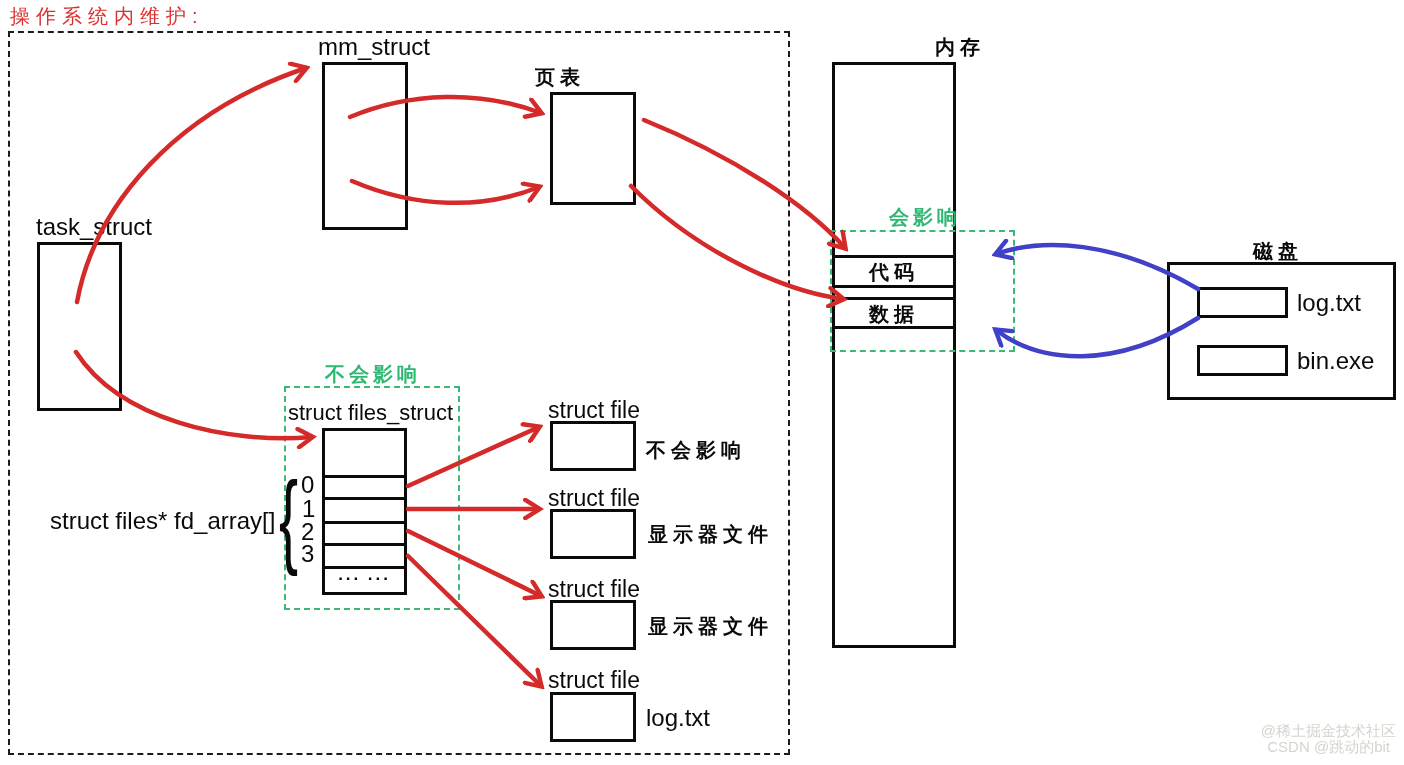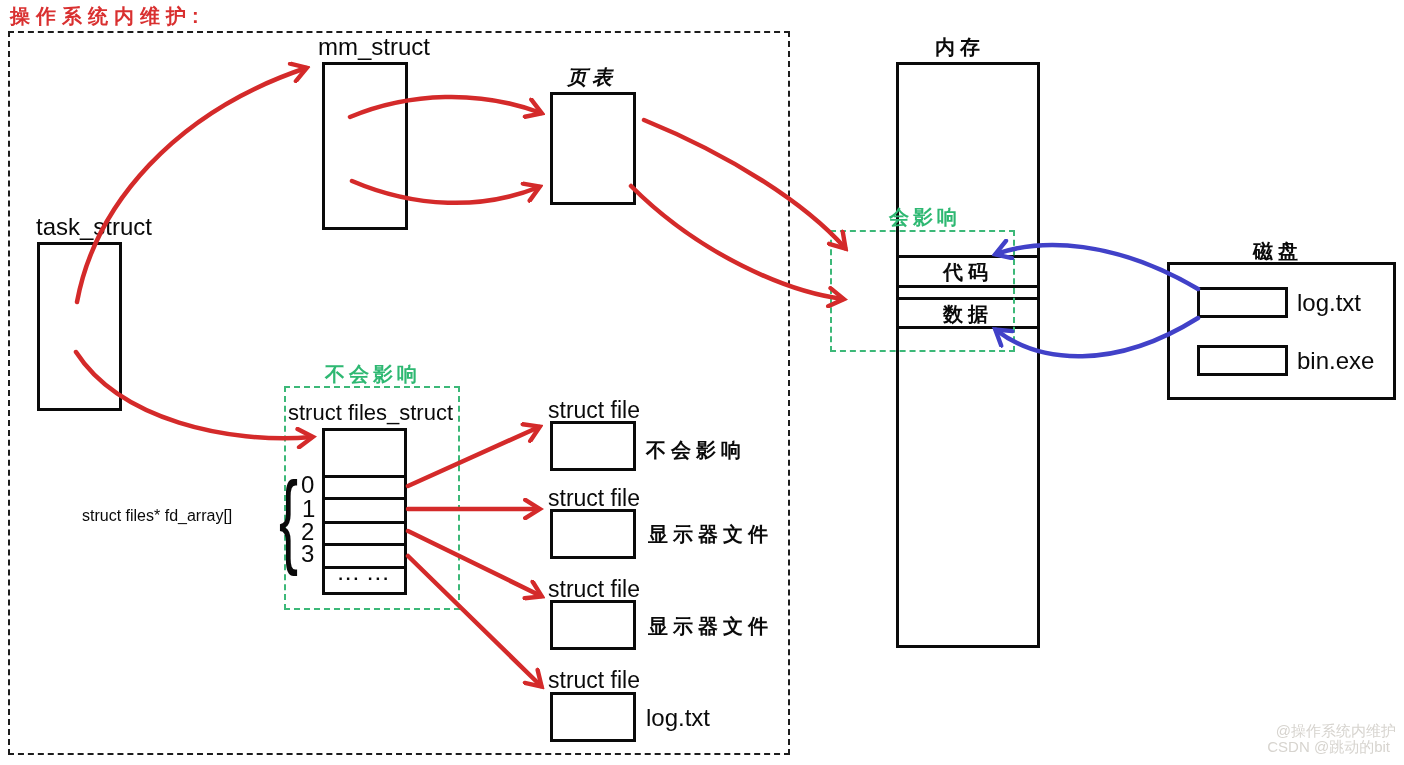--- a/index.html
+++ b/index.html
@@ -8,21 +8,21 @@
     font-family:"Liberation Sans","DejaVu Sans",sans-serif;color:#0a0a0a;
   }
   .abs{position:absolute;}
   .box{position:absolute;border:3px solid #0a0a0a;box-sizing:border-box;background:transparent;}
   .dashed-outer{position:absolute;border:2px dashed #1c1c1c;box-sizing:border-box;}
   .dashed-green{position:absolute;border:2px dashed #3cb878;box-sizing:border-box;}
   .lat{font-size:23px;white-space:nowrap;}
   .lat-lg{font-size:24px;white-space:nowrap;}
   .cjk{font-size:20px;font-weight:600;letter-spacing:5px;white-space:nowrap;}
   .cjk-green{font-size:20px;font-weight:600;letter-spacing:4px;color:#2eb872;white-space:nowrap;}
-  .title-red{font-size:20px;font-weight:700;letter-spacing:6px;color:#d93030;white-space:nowrap;}
+  .title-red{font-size:20px;font-weight:400;letter-spacing:6px;color:#d93030;white-space:nowrap;}
   .hline{position:absolute;left:0;right:0;height:3px;background:#0a0a0a;}
   .mem-seg{position:absolute;left:0;right:0;text-align:center;}
   .digit{position:absolute;font-size:24px;line-height:22px;}
   .brace{position:absolute;font-size:104px;line-height:96px;font-weight:400;transform:scaleX(.55);transform-origin:left center;color:#0a0a0a;}
   .ellipsis{position:absolute;left:0;right:0;text-align:center;font-size:17px;letter-spacing:2px;font-weight:700;}
   svg.arrows{position:absolute;left:0;top:0;pointer-events:none;}
   .wm{position:absolute;color:#d7d4cf;font-size:15px;white-space:nowrap;text-align:right;}
 </style>
 </head>
 <body>
@@ -30,21 +30,21 @@
 <div class="abs title-red" style="left:10px;top:3px;">操作系统内维护:</div>
 
 <div class="dashed-outer" style="left:8px;top:31px;width:782px;height:724px;"></div>
 
 <div class="abs lat-lg" style="left:36px;top:213px;text-align:center;">task_struct</div>
 <div class="box" style="left:37px;top:242px;width:85px;height:169px;"></div>
 
 <div class="abs lat-lg" style="left:318px;top:33px;">mm_struct</div>
 <div class="box" style="left:322px;top:62px;width:86px;height:168px;"></div>
 
-<div class="abs cjk" style="left:567px;top:64px;font-style:italic;">页表</div>
+<div class="abs cjk" style="left:535px;top:64px;">页表</div>
 <div class="box" style="left:550px;top:92px;width:86px;height:113px;"></div>
 
 <div class="abs cjk-green" style="left:325px;top:361px;">不会影响</div>
 <div class="dashed-green" style="left:284px;top:386px;width:176px;height:224px;"></div>
 <div class="abs" style="left:288px;top:400px;font-size:22px;white-space:nowrap;text-align:center;">struct files_struct</div>
 
 <div class="box" style="left:322px;top:428px;width:85px;height:167px;">
   <div class="hline" style="top:44px;"></div>
   <div class="hline" style="top:66px;"></div>
   <div class="hline" style="top:90px;"></div>
@@ -52,40 +52,40 @@
   <div class="hline" style="top:135px;"></div>
   <div class="ellipsis" style="top:138px;">··· ···</div>
 </div>
 
 <div class="brace" style="left:279px;top:470px;">{</div>
 <div class="digit" style="left:301px;top:474px;">0</div>
 <div class="digit" style="left:302px;top:498px;">1</div>
 <div class="digit" style="left:301px;top:521px;">2</div>
 <div class="digit" style="left:301px;top:543px;">3</div>
 
-<div class="abs" style="left:50px;top:507px;font-size:16px;white-space:nowrap;margin-left:32px;">struct files* fd_array[]</div>
+<div class="abs" style="left:50px;top:507px;font-size:24px;white-space:nowrap;">struct files* fd_array[]</div>
 
 <div class="abs lat" style="left:548px;top:397px;">struct file</div>
 <div class="box" style="left:550px;top:421px;width:86px;height:50px;"></div>
 <div class="abs cjk" style="left:646px;top:437px;">不会影响</div>
 
 <div class="abs lat" style="left:548px;top:485px;">struct file</div>
 <div class="box" style="left:550px;top:509px;width:86px;height:50px;"></div>
 <div class="abs cjk" style="left:648px;top:521px;">显示器文件</div>
 
 <div class="abs lat" style="left:548px;top:576px;">struct file</div>
 <div class="box" style="left:550px;top:600px;width:86px;height:50px;"></div>
 <div class="abs cjk" style="left:648px;top:613px;">显示器文件</div>
 
 <div class="abs lat" style="left:548px;top:667px;">struct file</div>
 <div class="box" style="left:550px;top:692px;width:86px;height:50px;"></div>
 <div class="abs lat-lg" style="left:646px;top:704px;">log.txt</div>
 
 <div class="abs cjk" style="left:897px;top:34px;margin-left:38px;">内存</div>
-<div class="box" style="left:896px;top:62px;width:144px;height:586px;">
+<div class="box" style="left:832px;top:62px;width:124px;height:586px;">
   <div class="hline" style="top:190px;"></div>
   <div class="hline" style="top:220px;"></div>
   <div class="hline" style="top:232px;"></div>
   <div class="hline" style="top:261px;"></div>
   <div class="mem-seg cjk" style="top:194px;">代码</div>
   <div class="mem-seg cjk" style="top:236px;">数据</div>
 </div>
 <div class="abs cjk-green" style="left:889px;top:204px;">会影响</div>
 <div class="dashed-green" style="left:830px;top:230px;width:185px;height:122px;"></div>
 
@@ -117,14 +117,14 @@
     <path d="M 408 509 L 539 509" marker-end="url(#ah-red)"></path>
     <path d="M 408 531 L 541 596" marker-end="url(#ah-red)"></path>
     <path d="M 408 556 L 541 686" marker-end="url(#ah-red)"></path>
   </g>
   <g fill="none" stroke="#4141c8" stroke-width="4.5" stroke-linecap="round">
     <path d="M 1198 289 C 1115 240, 1042 238, 996 254" marker-end="url(#ah-blue)"></path>
     <path d="M 1198 318 C 1115 370, 1040 364, 996 330" marker-end="url(#ah-blue)"></path>
   </g>
 </svg>
 
-<div class="wm" style="right:8px;top:722px;">@操作系统内维护</div>
+<div class="wm" style="right:8px;top:722px;">@稀土掘金技术社区</div>
 <div class="wm" style="right:14px;top:738px;">CSDN @跳动的bit</div>
 
 </body></html>

